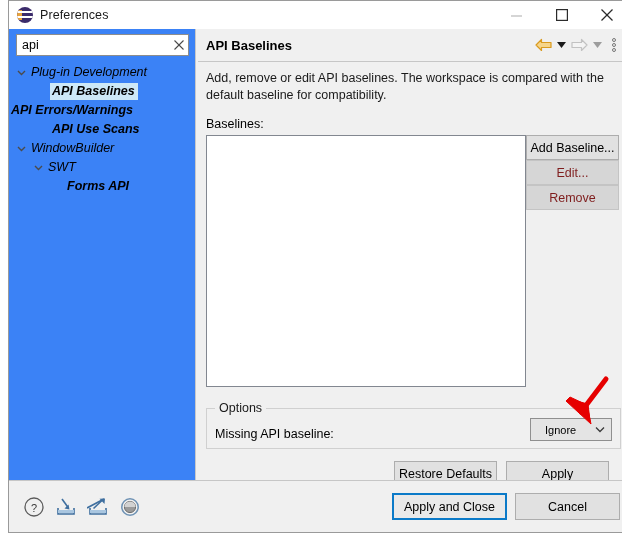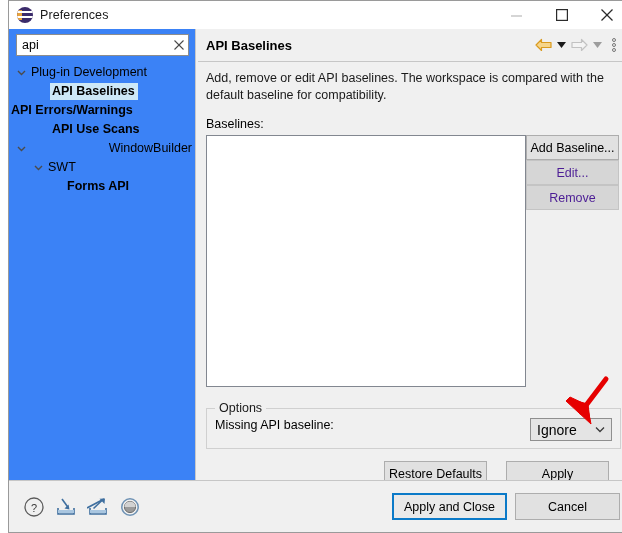--- a/index.html
+++ b/index.html
@@ -136,20 +136,21 @@
   }
   .tree-chev {
     width: 16px; height: 19px;
     display: flex; align-items: center; justify-content: center;
     flex: 0 0 auto;
     color: #4b4b4b;
   }
   .tree-label {
     padding: 1px 3px 1px 2px;
     line-height: 15px;
+    font-style: italic;
   }
   .tree-label.selected {
     background: #cde8f7;
   }
   .tree-label.bold { font-weight: bold; }
 
   
   .content {
     flex: 1 1 auto;
     display: flex;
@@ -245,21 +246,21 @@
     height: 25px;
     padding: 0 8px;
     box-sizing: border-box;
     display: flex;
     align-items: center;
     justify-content: center;
     white-space: nowrap;
   }
   .btn.side { width: 93px; }
   .btn.disabled {
-    color: #4c1d95;
+    color: #7f1d1d;
     background: #d6d6d6;
     border-color: #c4c4c4;
   }
 
   
   .options-wrap {
     margin: 14px 8px 0 10px;
     flex: 0 0 auto;
     position: relative;
   }
@@ -272,38 +273,38 @@
     display: flex;
     align-items: center;
   }
   fieldset.options legend {
     padding: 0 4px;
     font-size: 12.5px;
     color: #1a1a1a;
   }
   .opt-row {
     display: flex;
-    align-items: flex-start;
+    align-items: flex-end;
     width: 100%;
     gap: 28px;
   }
   .opt-label {
     font-size: 12.5px;
   }
   .opt-spacer { flex: 1 1 auto; }
   .combo {
     width: 82px;
     height: 23px;
     background: #e4e4e4;
     border: 1px solid #8f8f8f;
     box-sizing: border-box;
     display: flex;
     align-items: center;
-    padding: 0 4px 0 6px;
-    font-size: 14px;
+    padding: 0 4px 0 14px;
+    font-size: 11px;
     flex: 0 0 auto;
   }
   .combo-val { flex: 1 1 auto; }
   .combo-arrow {
     width: 14px;
     display: flex; align-items: center; justify-content: center;
     color: #3a3a3a;
     flex: 0 0 auto;
   }
 
@@ -319,21 +320,21 @@
 
   .apply-row {
     display: flex;
     justify-content: flex-end;
     gap: 9px;
     padding: 12px 20px 0 0;
     flex: 0 0 auto;
   }
   .btn.wide { height: 25px; padding: 0 12px; }
   .btn.restore { width: 103px; }
-  .btn.apply { width: 103px; margin-left: 10px; }
+  .btn.apply { width: 103px; }
 
   .content-filler { flex: 1 1 auto; }
 
   
   .footer {
     height: 52px;
     flex: 0 0 auto;
     border-top: 1px solid #c6c6c6;
     background: #f0f0f0;
     display: flex;
@@ -425,21 +426,21 @@
         </div>
 
         <div class="tree-row" style="">
           <span class="tree-label bold">API Errors/Warnings</span>
         </div>
 
         <div class="tree-row" style="padding-left:41px;">
           <span class="tree-label bold">API Use Scans</span>
         </div>
 
-        <div class="tree-row" style="padding-left:4px;justify-content:space-between;">
+        <div class="tree-row" style="padding-left:4px;">
           <span class="tree-chev">
             <svg width="9" height="9" viewBox="0 0 9 9">
                 <polyline points="1,3 4.5,6.5 8,3" fill="none" stroke="#4b4b4b" stroke-width="1.4"></polyline>
               </svg>
           </span>
           <span class="tree-label">WindowBuilder</span>
         </div>
 
         <div class="tree-row" style="padding-left:21px;">
           <span class="tree-chev">

